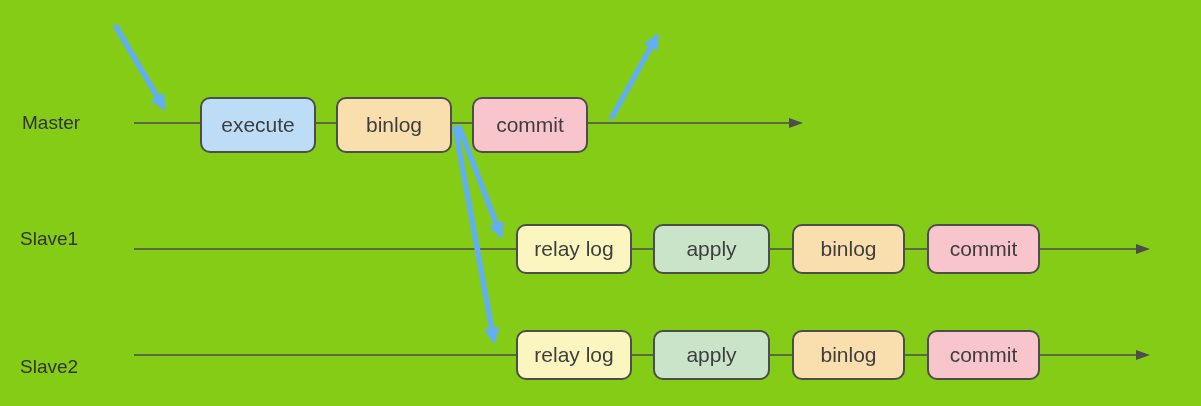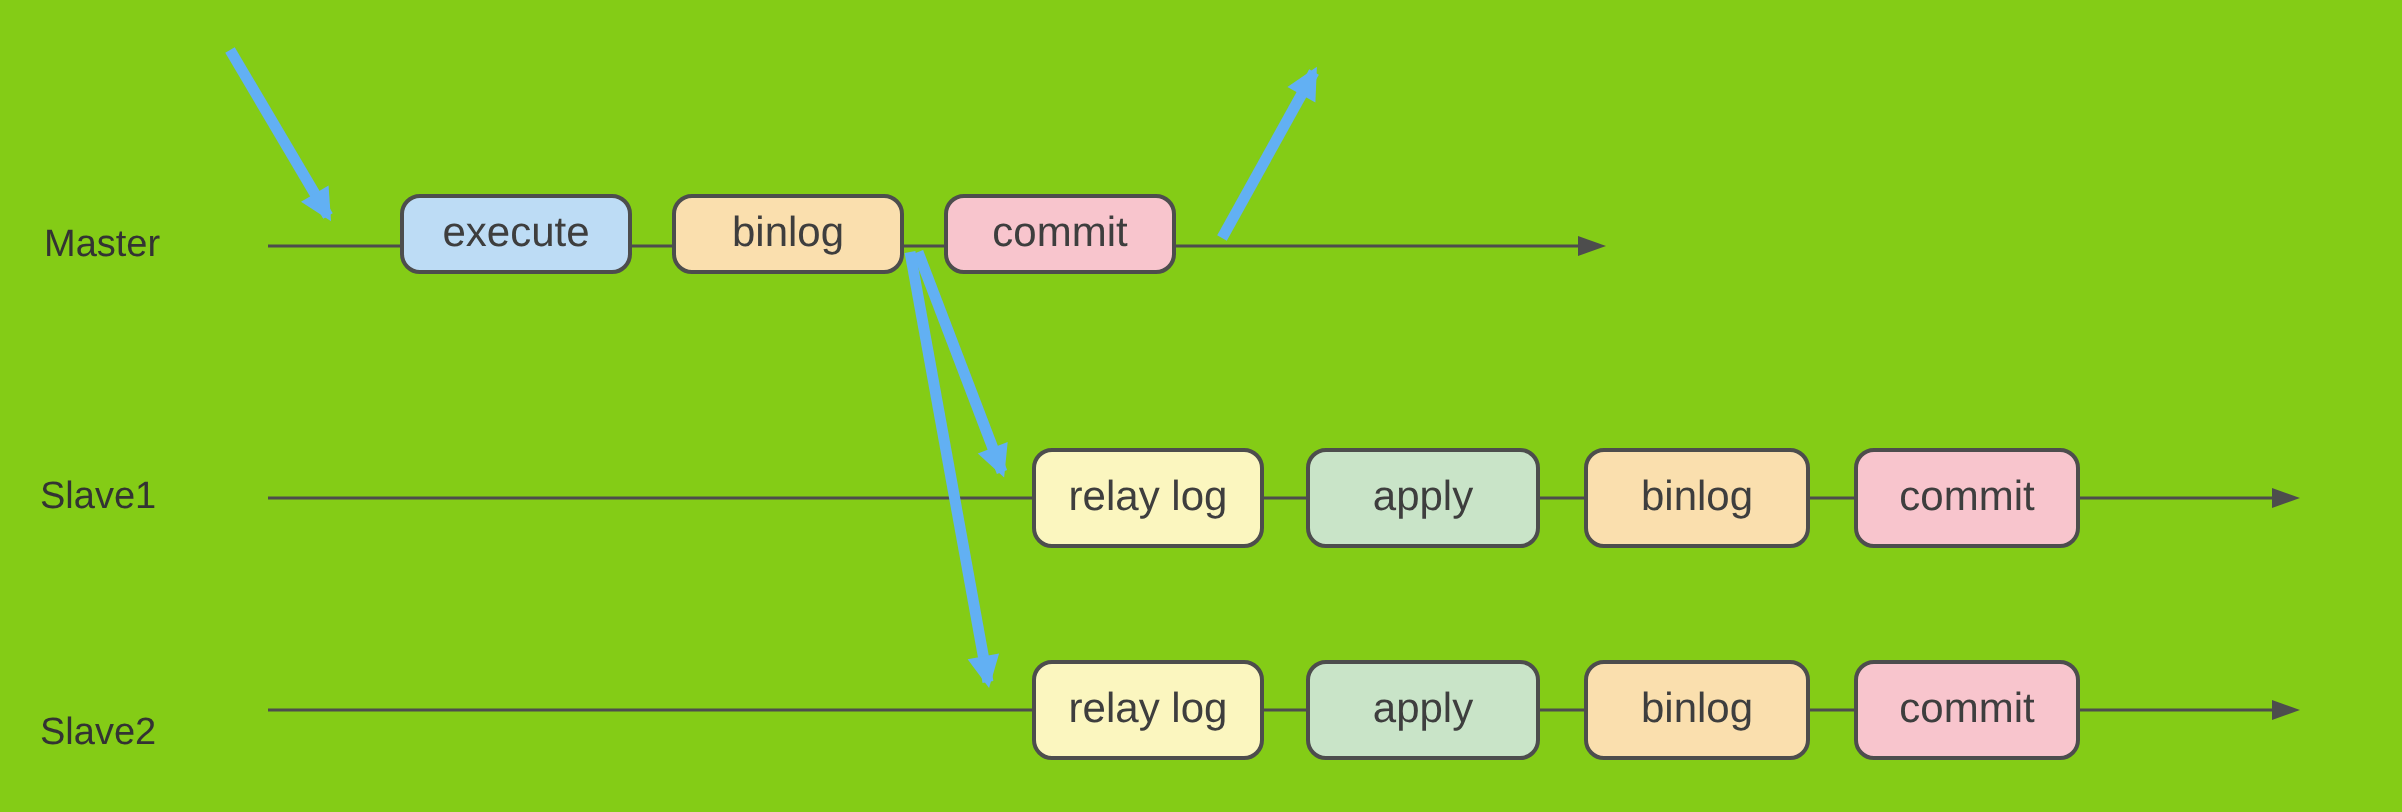--- a/index.html
+++ b/index.html
@@ -44,21 +44,21 @@
     border: 2px solid #4d4d4d;
     border-radius: 10px;
     display: flex;
     align-items: center;
     justify-content: center;
     font-size: 21px;
     color: #3e3e3e;
     white-space: nowrap;
   }
   
-  .m-box { top: 97px; height: 40px; width: 116px; }
+  .m-box { top: 97px; height: 56px; width: 116px; }
   .s1-box { top: 224px; height: 50px; }
   .s2-box { top: 330px; height: 50px; }
 </style>
 </head>
 <body>
 
 <div class="canvas">
 
   <svg class="lines-layer" viewBox="0 0 1201 406" xmlns="http://www.w3.org/2000/svg">
     <defs>
@@ -74,21 +74,21 @@
     <line class="timeline" x1="134" y1="249" x2="1147" y2="249" marker-end="url(#arrow-black)" stroke="#4D4D4D"></line>
     <line class="timeline" x1="134" y1="355" x2="1147" y2="355" marker-end="url(#arrow-black)" stroke="#4D4D4D"></line>
 
     <line class="flow-arrow" x1="115" y1="25" x2="164" y2="108" marker-end="url(#arrow-blue)" stroke="#62B0F3"></line>
     <line class="flow-arrow" x1="611" y1="119" x2="657" y2="36" marker-end="url(#arrow-blue)" stroke="#62B0F3"></line>
     <line class="flow-arrow" x1="459" y1="126" x2="501" y2="236" marker-end="url(#arrow-blue)" stroke="#62B0F3"></line>
     <line class="flow-arrow" x1="455" y1="126" x2="494" y2="341" marker-end="url(#arrow-blue)" stroke="#62B0F3"></line>
   </svg>
 
   <div class="row-label" style="left:22px; top:112px;">Master</div>
-  <div class="row-label" style="left:20px; top:238px;">Slave1</div>
+  <div class="row-label" style="left:20px; top:228px;">Slave1</div>
   <div class="row-label" style="left:20px; top:356px;">Slave2</div>
 
   <div class="node m-box" style="left: 200px; background-color: rgb(189, 220, 245);">execute</div>
   <div class="node m-box" style="left: 336px; background-color: rgb(250, 223, 174);">binlog</div>
   <div class="node m-box" style="left: 472px; background-color: rgb(248, 197, 205);">commit</div>
 
   <div class="node s1-box" style="left: 516px; width: 116px; background-color: rgb(251, 246, 191);">relay log</div>
   <div class="node s1-box" style="left: 653px; width: 117px; background-color: rgb(201, 228, 200);">apply</div>
   <div class="node s1-box" style="left: 792px; width: 113px; background-color: rgb(250, 223, 174);">binlog</div>
   <div class="node s1-box" style="left: 927px; width: 113px; background-color: rgb(248, 197, 205);">commit</div>

